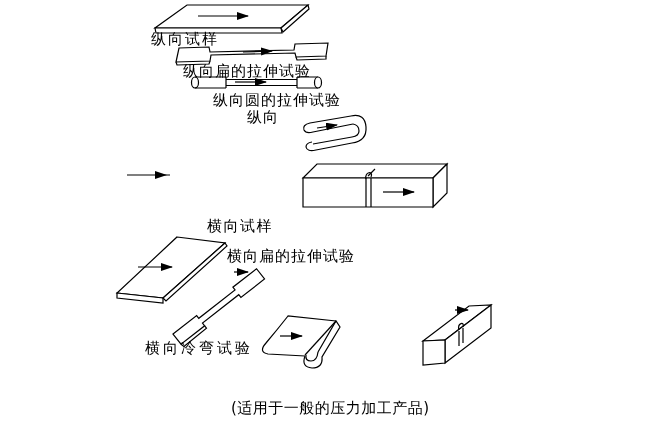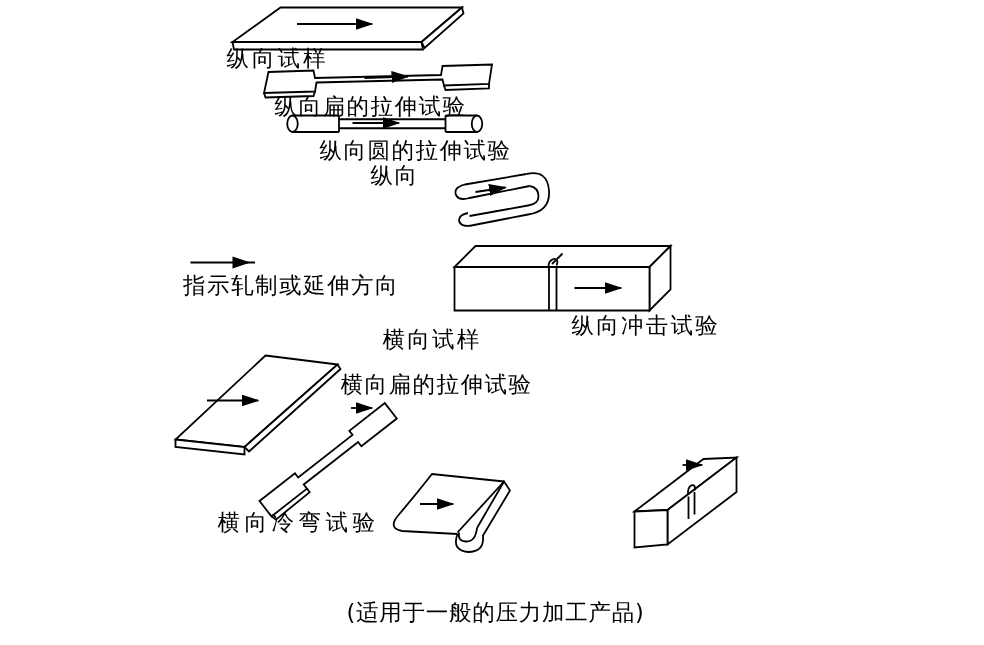--- a/index.html
+++ b/index.html
@@ -5,21 +5,21 @@
   :root { --ink:#000; --bg:#fff; }
   html,body{margin:0;padding:0;background:var(--bg);}
   .stage{position:relative;width:656px;height:430px;background:var(--bg);
          font-family:"DejaVu Sans",sans-serif;color:var(--ink);overflow:hidden;}
   .art{position:absolute;left:0;top:0;}
   .art path,.art line,.art ellipse{stroke:var(--ink);stroke-width:1.2;fill:none;}
   .art .face{fill:var(--bg);}
   .art .ahp{fill:var(--ink);stroke:none;}
   .lbl{position:absolute;font-size:15px;line-height:16px;white-space:nowrap;
        letter-spacing:1px;color:var(--ink);}
-  .ls2{letter-spacing:2px;} .ls15{letter-spacing:1.5px;margin-left:48px;} .ls3{letter-spacing:3px;}
+  .ls2{letter-spacing:2px;} .ls15{letter-spacing:1.5px;} .ls3{letter-spacing:3px;}
   .ls05{letter-spacing:0.5px;}
 </style>
 </head>
 <body>
 
 <div class="stage">
 
   <svg class="art" width="656" height="430" viewBox="0 0 656 430">
     <defs>
       <marker id="ah" markerWidth="13" markerHeight="9" refX="11" refY="4" orient="auto" markerUnits="userSpaceOnUse">
@@ -101,20 +101,18 @@
       <path d="M459,331 L459,346 M463,328 L463,343"></path>
       <path d="M459,330 C457,323 465,321 463,327"></path>
       <line x1="455" y1="310" x2="468" y2="310" marker-end="url(#ah)"></line>
     </g>
   </svg>
 
   <div class="lbl ls2" style="left:151px;top:31px">纵向试样</div>
   <div class="lbl" style="left:213px;top:92px">纵向圆的拉伸试验</div>
   <div class="lbl" style="left:183px;top:63px">纵向扁的拉伸试验</div>
   <div class="lbl" style="left:247px;top:109px">纵向</div>
-  <div class="lbl" style="left:122px;top:182px">指示轧制或延伸方向</div>
-  <div class="lbl ls15" style="left:333px;top:209px">纵向冲击试验</div>
   <div class="lbl ls15" style="left:207px;top:218px">横向试样</div>
   <div class="lbl" style="left:227px;top:248px">横向扁的拉伸试验</div>
   <div class="lbl ls3" style="left:145px;top:340px">横向冷弯试验</div>
   <div class="lbl ls05" style="left:231px;top:400px">(适用于一般的压力加工产品)</div>
 
 </div>
 
 </body></html>

